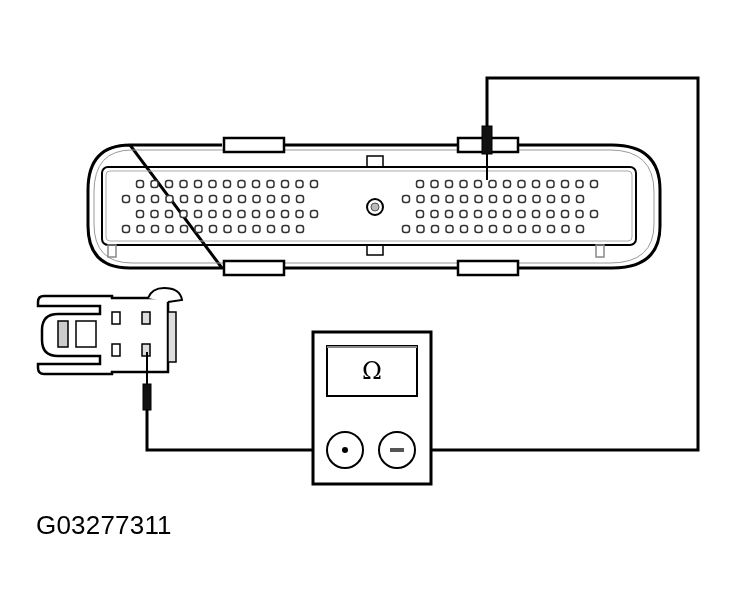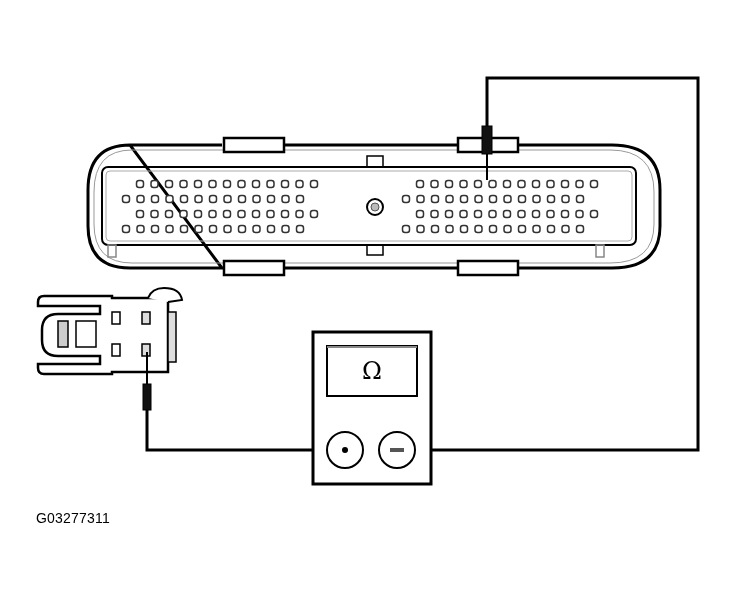--- a/index.html
+++ b/index.html
@@ -1,18 +1,18 @@
 <!DOCTYPE html>
 <html><head>
 <meta charset="utf-8">
 <style>
   html,body{margin:0;padding:0;background:#fff;}
   body{width:740px;height:606px;position:relative;overflow:hidden;font-family:"Liberation Sans",sans-serif;}
   svg{position:absolute;left:0;top:0;}
-  .caption{position:absolute;left:36px;top:510px;font-size:14px;color:#000;letter-spacing:0.2px;font-family:"Liberation Sans",sans-serif;}
+  .caption{position:absolute;left:36px;top:510px;font-size:26px;color:#000;letter-spacing:0.2px;font-family:"Liberation Sans",sans-serif;}
   .omega{font-family:"DejaVu Serif",serif;}
 </style>
 </head>
 <body>
 
 <svg width="740" height="606" viewBox="0 0 740 606">
 
   <g>
 
     <path d="M130,145 L222,145 M284,145 L458,145 M518,145 L612,145 Q660,145 660,190 L660,226 Q660,268 612,268 L518,268 M458,268 L284,268 M222,268 L130,268 Q88,268 88,226 L88,190 Q88,145 130,145 Z" fill="none" stroke="#000" stroke-width="3"></path>

